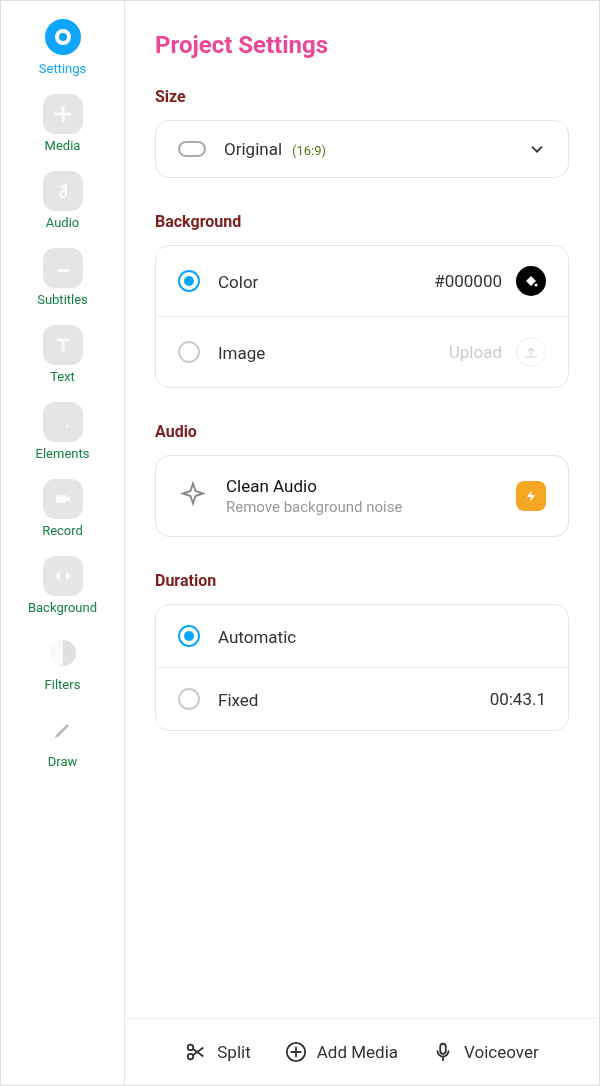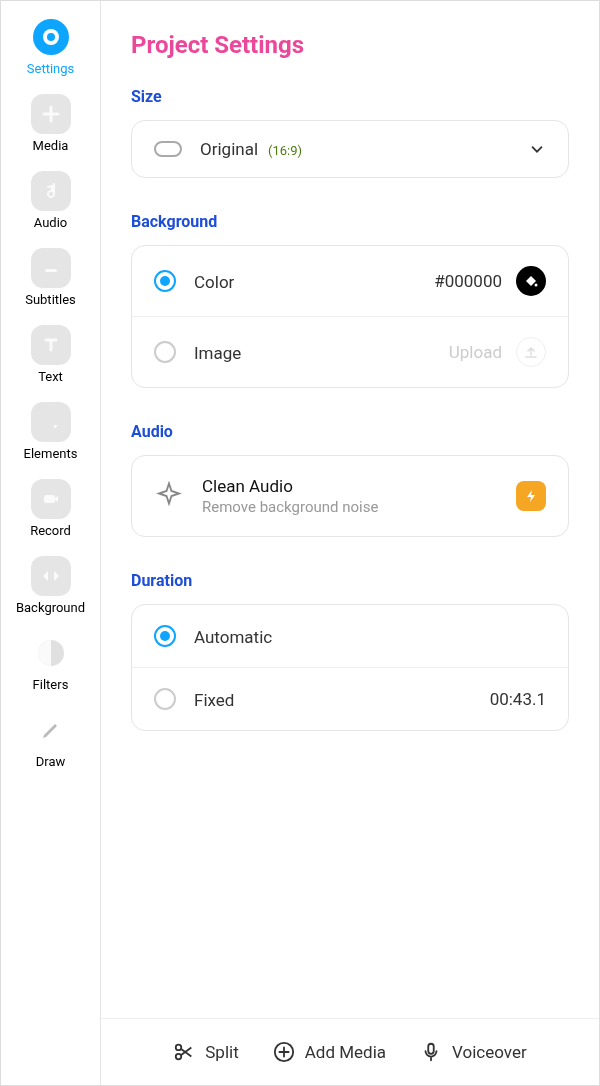--- a/index.html
+++ b/index.html
@@ -8,21 +8,21 @@
       width: 600px;
       height: 1086px;
       background: #fff;
       border: 1px solid #ddd;
       display: flex;
       flex-direction: row;
       overflow: hidden;
     }
     
     .sidebar {
-      width: 100px;
+      width: 124px;
       border-right: 1px solid #e5e5e5;
       display: flex;
       flex-direction: column;
       align-items: center;
       padding-top: 16px;
       gap: 18px;
     }
     .sidebar-item {
       display: flex;
       flex-direction: column;
@@ -38,21 +38,21 @@
       background: #e5e5e5;
       display: flex;
       align-items: center;
       justify-content: center;
       color: #fff;
     }
     .sidebar-item.active .sidebar-icon { background: transparent; }
     .sidebar-item.active .sidebar-label { color: #0ea5ff; }
     .sidebar-label {
       font-size: 13px;
-      color: #000000;
+      color: #15803d;
     }
     
     .main {
       flex: 1;
       display: flex;
       flex-direction: column;
       position: relative;
     }
     .content {
       flex: 1;
@@ -61,21 +61,21 @@
     }
     .page-title {
       font-size: 24px;
       font-weight: 700;
       color: #ec4899;
       margin-bottom: 28px;
     }
     .section-label {
       font-size: 16px;
       font-weight: 700;
-      color: #1d4ed8;
+      color: #7f1d1d;
       margin-bottom: 14px;
     }
     .section { margin-bottom: 34px; }
     
     .dropdown {
       border: 1px solid #e5e5e5;
       border-radius: 14px;
       padding: 18px 22px;
       display: flex;
       align-items: center;

